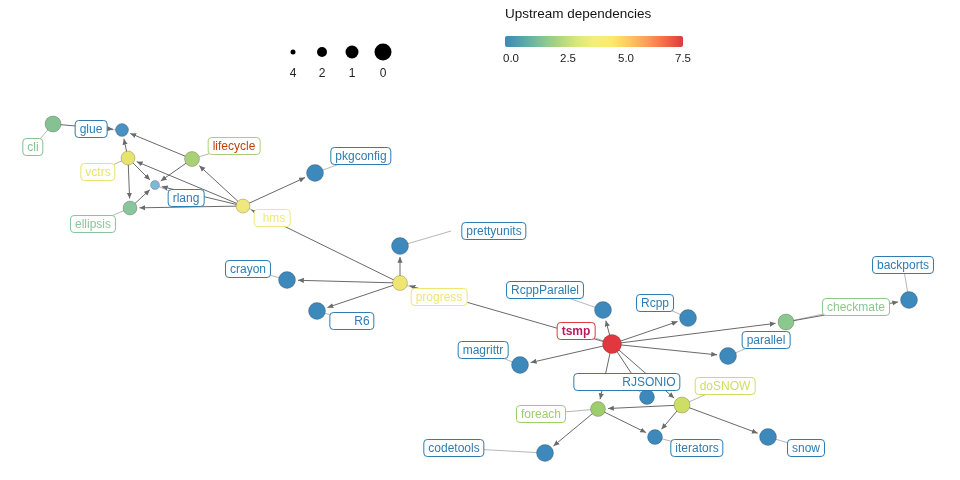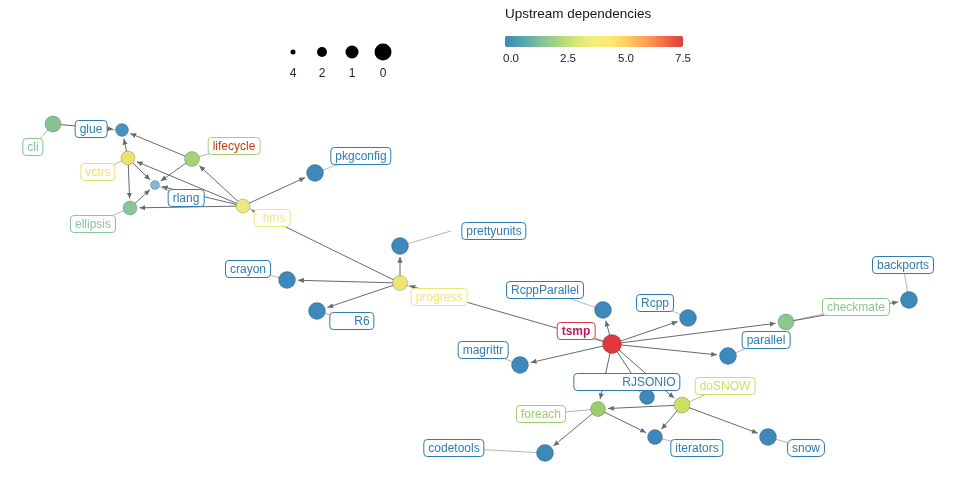--- a/index.html
+++ b/index.html
@@ -140,21 +140,21 @@
       <div class="node-label" style="left: 576px; top: 331px; color: #be185d; border-color: rgb(225, 56, 63); font-weight: 700;">tsmp</div>
       <div class="node-label" style="left: 483px; top: 350px; color: rgb(46, 124, 177); border-color: rgb(46, 124, 177);">magrittr</div>
       <div class="node-label" style="left: 903px; top: 265px; color: rgb(46, 124, 177); border-color: rgb(46, 124, 177);">backports</div>
       <div class="node-label" style="left: 856px; top: 307px; color: rgb(139, 200, 142); border-color: rgb(139, 200, 142);">checkmate</div>
       <div class="node-label" style="left: 766px; top: 340px; color: rgb(46, 124, 177); border-color: rgb(46, 124, 177);">parallel</div>
       <div class="node-label" style="left: 627px; top: 382px; color: rgb(46, 124, 177); border-color: rgb(46, 124, 177); padding-left: 48px;">RJSONIO</div>
       <div class="node-label" style="left: 725px; top: 386px; color: rgb(206, 221, 99); border-color: rgb(206, 221, 99);">doSNOW</div>
       <div class="node-label" style="left: 541px; top: 414px; color: rgb(158, 205, 109); border-color: rgb(158, 205, 109);">foreach</div>
       <div class="node-label" style="left: 454px; top: 448px; color: rgb(46, 124, 177); border-color: rgb(46, 124, 177);">codetools</div>
       <div class="node-label" style="left: 697px; top: 448px; color: rgb(46, 124, 177); border-color: rgb(46, 124, 177);">iterators</div>
-      <div class="node-label" style="left: 806px; top: 448px; color: rgb(46, 124, 177); border-color: rgb(46, 124, 177); border-radius: 6px;">snow</div>
+      <div class="node-label" style="left: 806px; top: 448px; color: rgb(46, 124, 177); border-color: rgb(46, 124, 177);">snow</div>
     </div>
 
   <div class="legend-title color">Upstream dependencies</div>
 
   <div id="size-legend"></div>
   <div class="grad-bar" id="grad-bar" style="left: 505px; top: 36px; width: 178px; height: 11px; background: linear-gradient(90deg, rgb(62, 136, 181) 0%, rgb(85, 167, 171) 10%, rgb(127, 194, 151) 20%, rgb(171, 213, 127) 30%, rgb(216, 232, 118) 40%, rgb(244, 238, 124) 50%, rgb(252, 233, 110) 60%, rgb(253, 199, 97) 70%, rgb(253, 155, 87) 80%, rgb(242, 108, 68) 90%, rgb(218, 59, 62) 100%);"></div>
   <div id="color-ticks"></div>
 
 <div class="size-dot" style="width: 5px; height: 5px; left: 293px; top: 52px;"></div>
     <div class="size-num" style="left: 293px; top: 66px;">4</div>

